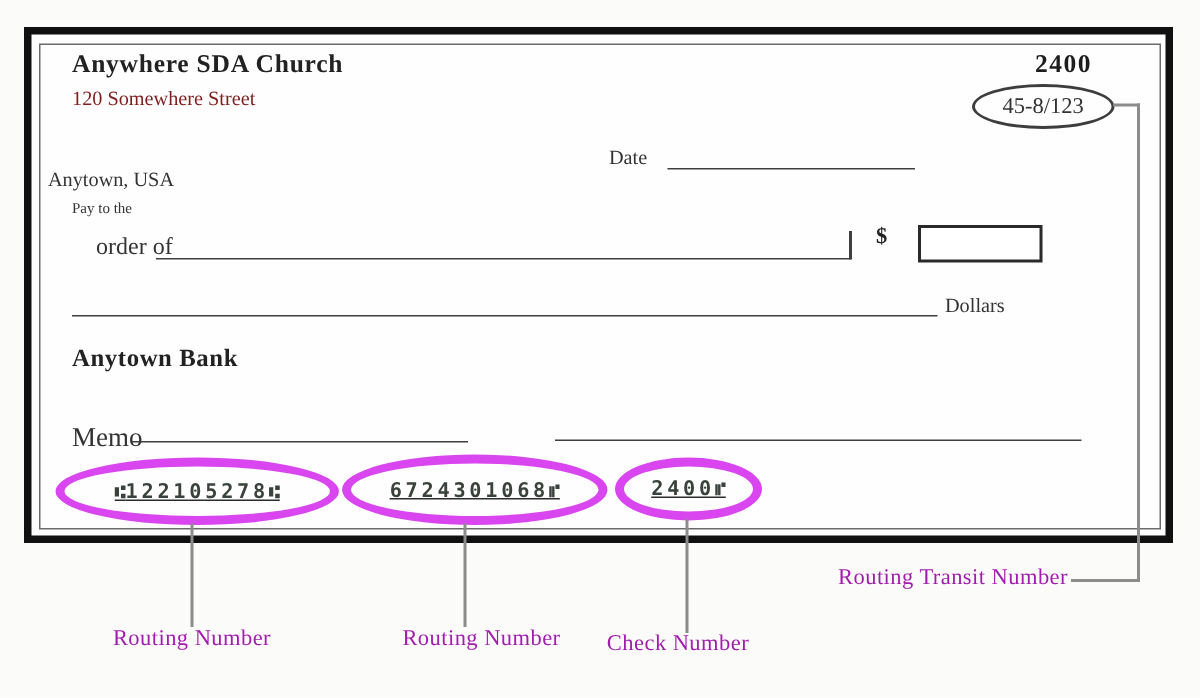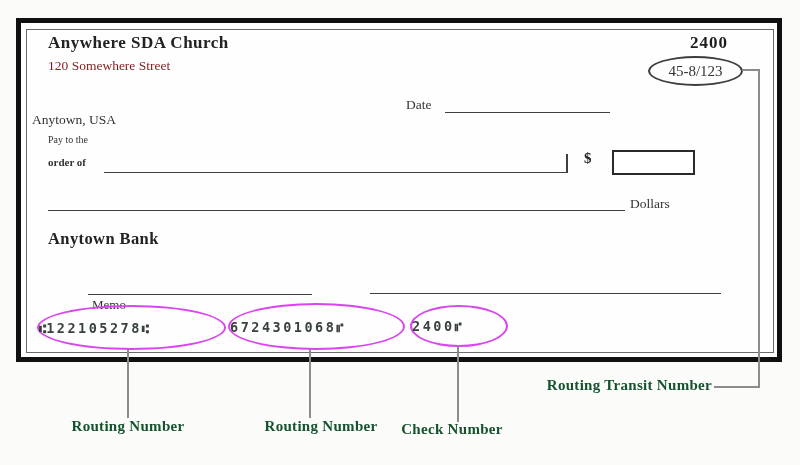--- a/index.html
+++ b/index.html
@@ -27,40 +27,40 @@
   .payer-addr2{left:32px;top:76px;font-size:13.5px;color:#333;margin-top:36px;}
   .check-no-top{left:662px;top:33px;width:66px;text-align:right;font-size:17px;font-weight:bold;letter-spacing:1px;color:#1d1d1d;}
   .fraction-ellipse{
     left:648px;top:56px;width:95px;height:30px;box-sizing:border-box;
     border:2px solid #3d3d3d;border-radius:50%;
     display:flex;align-items:center;justify-content:center;
     font-size:15px;color:#333;background:#fefefe;
   }
   .date-label{left:406px;top:97px;font-size:13.5px;color:#333;}
   .pay1{left:48px;top:134px;font-size:10px;color:#333;}
-  .pay2{left:48px;top:156px;font-size:11px;color:#333;font-weight:bold;}
+  .pay2{left:64px;top:156px;font-size:16px;color:#333;}
   .dollar-sign{left:584px;top:150px;font-size:15px;font-weight:bold;color:#222;}
   .amount-box{left:612px;top:150px;width:83px;height:25px;border:2px solid #2a2a2a;box-sizing:border-box;background:#fff;}
   .dollars-label{left:630px;top:196px;font-size:13.5px;color:#333;}
   .bank-name{left:48px;top:229px;font-size:16.5px;font-weight:bold;letter-spacing:.4px;color:#222;}
-  .memo-label{left:48px;top:297px;font-size:13px;color:#333;margin-left:44px;}
+  .memo-label{left:48px;top:281px;font-size:18px;color:#333;}
 
   
   .hline{border-top:1.5px solid #3f3f3f;height:0;}
   .date-line{left:445px;top:112px;width:165px;}
   .pay-line{left:104px;top:172px;width:463px;}
   .pay-tick{left:566px;top:154px;height:19px;width:0;border-left:2px solid #3f3f3f;}
   .dollars-line{left:48px;top:210px;width:577px;}
   .memo-line{left:88px;top:294px;width:224px;}
   .sig-line{left:370px;top:293px;width:351px;}
 
   
   .micr-ellipse{
-    box-sizing:border-box;border:2px solid #d946ef;border-radius:50%;
-    display:flex;align-items:center;justify-content:flex-start;background:transparent;
+    box-sizing:border-box;border:6px solid #d946ef;border-radius:50%;
+    display:flex;align-items:center;justify-content:center;background:transparent;text-decoration:underline;
   }
   .micr-routing{left:37px;top:305px;width:189px;height:45px;}
   .micr-account{left:228px;top:303px;width:177px;height:47px;}
   .micr-check{left:410px;top:305px;width:98px;height:42px;}
   .micr-text{
     font-family:"DejaVu Sans Mono","DejaVu Sans",monospace;
     font-weight:bold;font-size:13.5px;letter-spacing:2.5px;
     color:#39423c;white-space:nowrap;
   }
   .micr-sym{font-size:12px;letter-spacing:0;}
@@ -71,21 +71,21 @@
   .conn-h{height:2px;}
   .conn-routing{left:127px;top:349px;height:69px;}
   .conn-account{left:309px;top:349px;height:69px;}
   .conn-check{left:457px;top:346px;height:76px;}
   .conn-transit-h1{left:742px;top:69px;width:18px;}
   .conn-transit-v{left:758px;top:69px;height:319px;}
   .conn-transit-h2{left:714px;top:386px;width:46px;}
 
   
   .ann-label{
-    font-size:15px;font-weight:bold;color:#14532d;letter-spacing:.3px;
+    font-size:15px;font-weight:normal;color:#a21caf;letter-spacing:.3px;
     text-align:center;white-space:nowrap;
   }
   .lbl-routing{left:40px;top:418px;width:176px;}
   .lbl-account{left:233px;top:418px;width:176px;}
   .lbl-check{left:364px;top:421px;width:176px;}
   .lbl-transit{left:480px;top:377px;width:232px;text-align:right;}
 </style>
 </head>
 <body>
 

